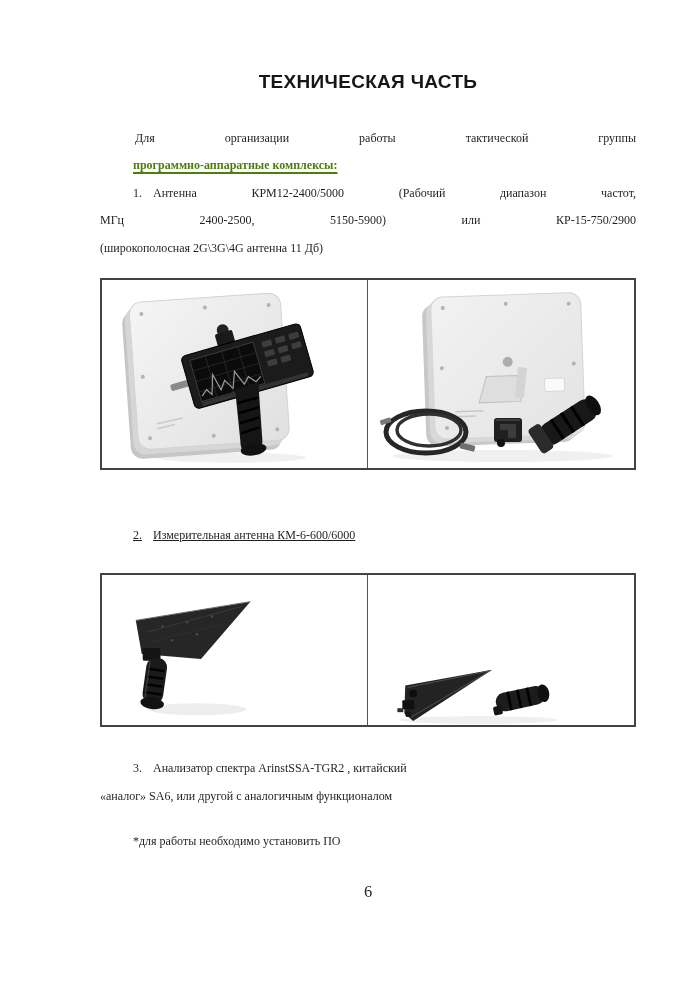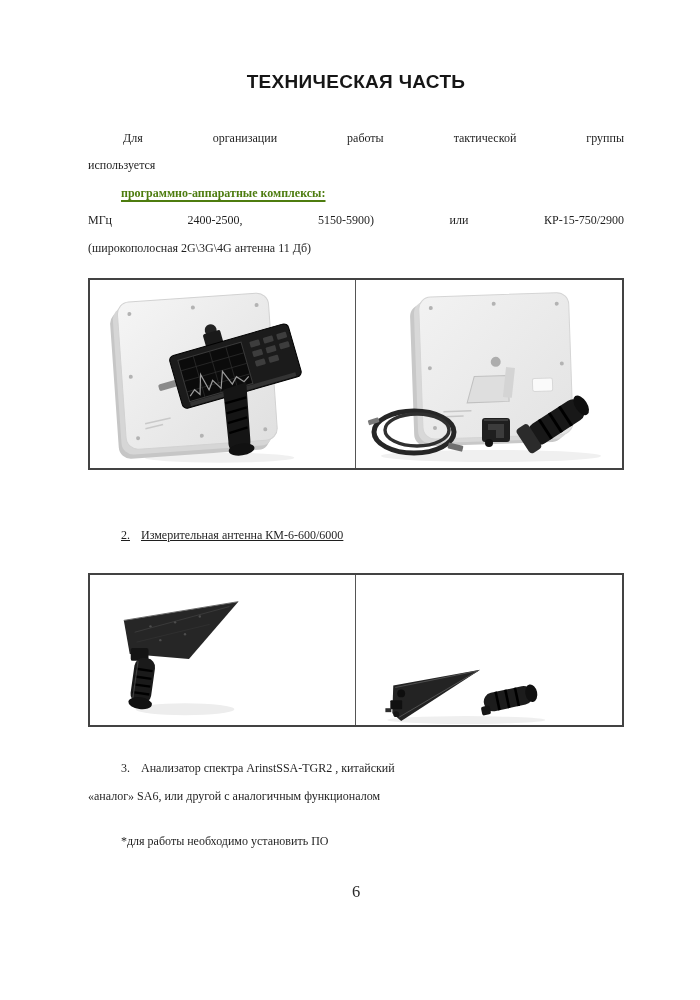--- a/index.html
+++ b/index.html
@@ -8,21 +8,21 @@
     position:relative;
     width:700px; height:1000px;
     margin:0 auto;
     background:#ffffff;
     font-family:"Liberation Serif", serif;
     color:#1f1f1f;
     overflow:hidden;
   }
   .content {
     position:absolute;
-    left:88px; top:0;
+    left:100px; top:0;
     width:536px;
   }
   .doc-title {
     margin-top:68px;
     text-align:center;
     font-family:"Liberation Sans", sans-serif;
     font-weight:bold;
     font-size:19px;
     line-height:27px;
     letter-spacing:0.3px;
@@ -69,25 +69,25 @@
 </head>
 <body>
 
 <div class="page">
   <div class="content">
 
     <div class="doc-title">ТЕХНИЧЕСКАЯ ЧАСТЬ</div>
 
     <div class="para intro">
       <div class="line jfull indent-lg">Для организации работы тактической группы</div>
-      <div class="line">используется</div>
       <div class="line indent"><span class="bold-u">программно-аппаратные комплексы:</span></div>
     </div>
 
     <div class="para">
+      <div class="line jfull indent"><span class="marker">1.</span><span>Антенна КРМ12-2400/5000 (Рабочий диапазон частот,</span></div>
       <div class="line jfull">МГц 2400-2500, 5150-5900) или КР-15-750/2900</div>
       <div class="line">(широкополосная 2G\3G\4G антенна 11  Дб)</div>
     </div>
 
     <div class="figure-table t1">
       <div class="fig-cell left">
         <svg viewBox="0 0 266 188">
           <defs>
             <linearGradient id="pf1" x1="0" y1="0" x2="1" y2="1">
               <stop offset="0" stop-color="#f5f5f5"></stop>

